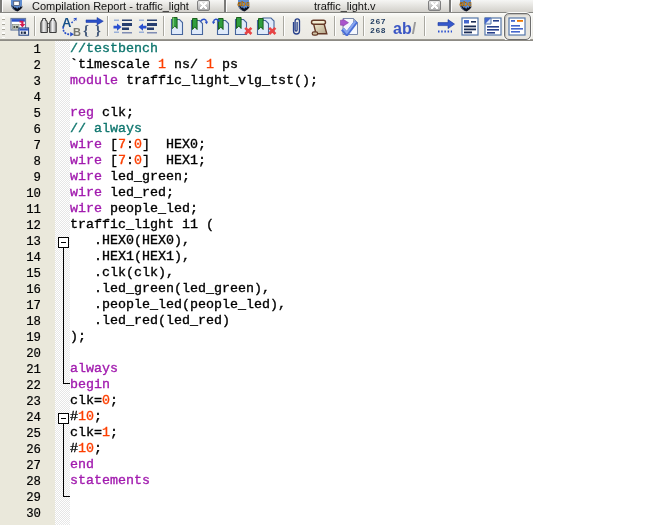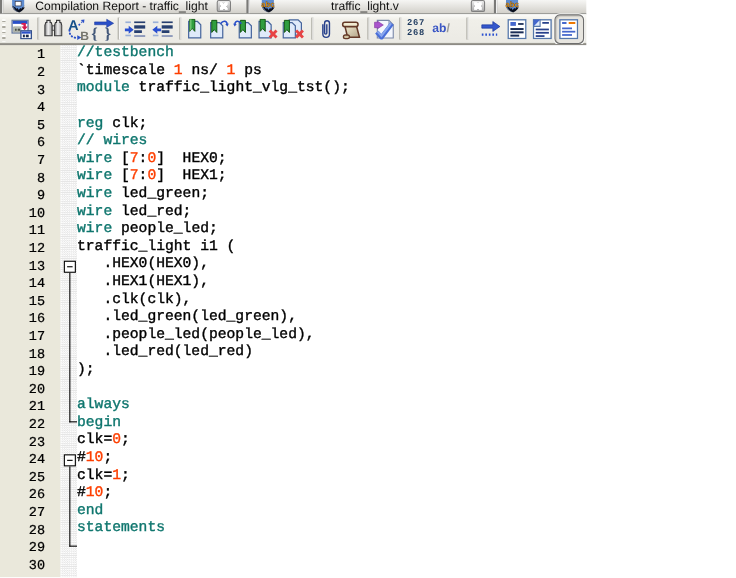--- a/index.html
+++ b/index.html
@@ -26,21 +26,21 @@
   #editor{position:absolute;left:0;top:40px;width:669px;height:485px;background:#fff;}
   #gutter{position:absolute;left:0;top:0;width:55px;height:485px;background:#eae8db;
     font-family:"Liberation Mono",monospace;font-weight:normal;-webkit-text-stroke:0.2px;font-size:12.3px;line-height:16px;
     color:#000;text-align:right;padding:2px 14px 0 0;box-sizing:border-box;white-space:pre;}
   #foldcol{position:absolute;left:55px;top:0;width:15px;height:485px;
     background-image:conic-gradient(#ffffff 25%,#e6e6e6 0 50%,#ffffff 0 75%,#e6e6e6 0);
     background-size:2px 2px;}
   #code{position:absolute;left:70px;top:1px;width:599px;
     font-family:"Liberation Mono",monospace;font-weight:normal;-webkit-text-stroke:0.35px;font-size:13.34px;line-height:16px;
     color:#000;white-space:pre;}
-  .k{color:#0f766e;} .c{color:#0f766e;} .n{color:#fd3f00;}
+  .k{color:#a21caf;} .c{color:#0f766e;} .n{color:#fd3f00;}
   .foldbox{position:absolute;left:58px;width:11px;height:11px;background:#fff;border:1px solid #000;box-sizing:border-box;}
   .foldbox:before{content:"";position:absolute;left:2px;top:4px;width:5px;height:1px;background:#000;}
   .fline{position:absolute;background:#000;}
   #cursor{position:absolute;left:557px;top:353px;width:2px;height:16px;background:#000;}
 </style>
 </head>
 <body>
 <div id="app">
   <div id="tabbar">
     <div class="tabsep" style="left:0px"></div>
@@ -52,21 +52,21 @@
     </svg>
     <div class="tablabel" style="left:32px">Compilation Report - traffic_light</div>
     <div class="xbtn" style="left:197px"></div>
     <div class="tabsep" style="left:224px"></div>
     <svg style="position:absolute;left:237px;top:0px" width="13" height="12" viewBox="0 0 13 12">
       <path d="M1,0 L12,0 L12,4 C12,7 10,9.2 6.5,10.6 C3,9.2 1,7 1,4 Z" fill="#5e8cd0"></path>
       <path d="M1,4 C1,7 3,9.2 6.5,10.6 C10,9.2 12,7 12,4 L12,5 C12,7.6 10,9.8 6.5,11.2 C3,9.8 1,7.6 1,5 Z" fill="#0a1530"></path>
       <path d="M1.2,5.5 l1.2,1.6 1.1,-0.9 1.3,1.8 1.1,-0.8 1.2,1.9 1.3,-1.9 1.1,0.8 1.2,-1.7 1.1,0.9 1.1,-1.7 c-0.5,2.8 -2.6,4.6 -5.4,5.9 c-3,-1.4 -5,-3.2 -5.3,-5.9 z" fill="#0a0f1d"></path>
       <text x="6.5" y="6" font-family="Liberation Sans" font-size="7" font-weight="bold" fill="#f2a018" text-anchor="middle" stroke="#5a3000" stroke-width="0.25">abc</text>
     </svg>
-    <div class="tablabel" style="left:301px">traffic_light.v</div>
+    <div class="tablabel" style="left:314px">traffic_light.v</div>
     <div class="xbtn" style="left:428px"></div>
     <div class="tabsep" style="left:449px"></div>
     <svg style="position:absolute;left:459px;top:0px" width="13" height="12" viewBox="0 0 13 12">
       <path d="M1,0 L12,0 L12,4 C12,7 10,9.2 6.5,10.6 C3,9.2 1,7 1,4 Z" fill="#5e8cd0"></path>
       <path d="M1,4 C1,7 3,9.2 6.5,10.6 C10,9.2 12,7 12,4 L12,5 C12,7.6 10,9.8 6.5,11.2 C3,9.8 1,7.6 1,5 Z" fill="#0a1530"></path>
       <path d="M1.2,5.5 l1.2,1.6 1.1,-0.9 1.3,1.8 1.1,-0.8 1.2,1.9 1.3,-1.9 1.1,0.8 1.2,-1.7 1.1,0.9 1.1,-1.7 c-0.5,2.8 -2.6,4.6 -5.4,5.9 c-3,-1.4 -5,-3.2 -5.3,-5.9 z" fill="#0a0f1d"></path>
       <text x="6.5" y="6" font-family="Liberation Sans" font-size="7" font-weight="bold" fill="#f2a018" text-anchor="middle" stroke="#5a3000" stroke-width="0.25">abc</text>
     </svg>
     <div class="tablabel" style="left:538px">assign.v</div>
     <div class="xbtn" style="left:649px"></div>
@@ -189,21 +189,21 @@
       <path d="M3,1.5 h10.5 l4,4 v12 h-14.5 z" fill="#f4f7fd" stroke="#7a88a8" stroke-width="1"></path>
       <path d="M13.5,1.5 l4,4 h-4 z" fill="#c4cede" stroke="#7a88a8" stroke-width="0.7"></path>
       <path d="M0.5,3.2 l2.8,0 0,-0.9 5.2,3.4 -5.2,3.4 0,-0.9 -2.8,0 z" fill="#aa55cc" stroke="#7a2d96" stroke-width="0.5"></path>
       <path d="M2.5,12.2 l4.3,4.8 9.5,-12.5" fill="none" stroke="#4a6fd8" stroke-width="4"></path>
       <path d="M3.3,11.7 l3.5,3.9 8.6,-11.3" fill="none" stroke="#88a6ee" stroke-width="2"></path>
     </svg>
     <div class="tsep" style="left:363px"></div>
 
     <div style="position:absolute;left:370px;top:5px;font-size:8px;line-height:8.6px;font-weight:bold;color:#1e3a5f;font-family:Liberation Mono, monospace;letter-spacing:0.6px">267<br>268</div>
 
-    <div style="position:absolute;left:393px;top:7px;font-size:11px;font-weight:bold;color:#3a56c4;font-family:'Liberation Sans',sans-serif">ab<span style="color:#9a9a9a">/</span></div>
+    <div style="position:absolute;left:393px;top:7px;font-size:16px;font-weight:bold;color:#3a56c4;font-family:'Liberation Sans',sans-serif">ab<span style="color:#9a9a9a">/</span></div>
     <div class="tsep" style="left:424px"></div>
 
     <svg class="ticon" style="left:436px;top:5px" width="20" height="16" viewBox="0 0 20 16">
       <path d="M2,4.6 h10 v-3 l6.5,4.5 -6.5,4.5 v-3 h-10 z" fill="#3558cc" stroke="#16339a" stroke-width="0.6"></path>
       <path d="M2,13.5 h14" stroke="#2a50d0" stroke-width="2" stroke-dasharray="1.5 1.7"></path>
     </svg>
 
     <svg class="ticon" style="left:461px;top:4px" width="18" height="19" viewBox="0 0 18 19">
       <rect x="1" y="1" width="16" height="17" fill="#fff" stroke="#5577aa" stroke-width="1.2"></rect>
       <rect x="3" y="3" width="5" height="3.5" fill="#4466cc"></rect>
@@ -264,21 +264,21 @@
 27
 28
 29
 30</div>
     <div id="foldcol"></div>
     <div id="code"><span class="c">//testbench</span>
 `timescale <span class="n">1</span> ns/ <span class="n">1</span> ps
 <span class="k">module</span> traffic_light_vlg_tst();
 
 <span class="k">reg</span> clk;
-<span class="c">// wires</span>
+<span class="c">// always</span>
 <span class="k">wire</span> [<span class="n">7</span>:<span class="n">0</span>]  HEX0;
 <span class="k">wire</span> [<span class="n">7</span>:<span class="n">0</span>]  HEX1;
 <span class="k">wire</span> led_green;
 <span class="k">wire</span> led_red;
 <span class="k">wire</span> people_led;
 traffic_light i1 (
    .HEX0(HEX0),
    .HEX1(HEX1),
    .clk(clk),
    .led_green(led_green),

